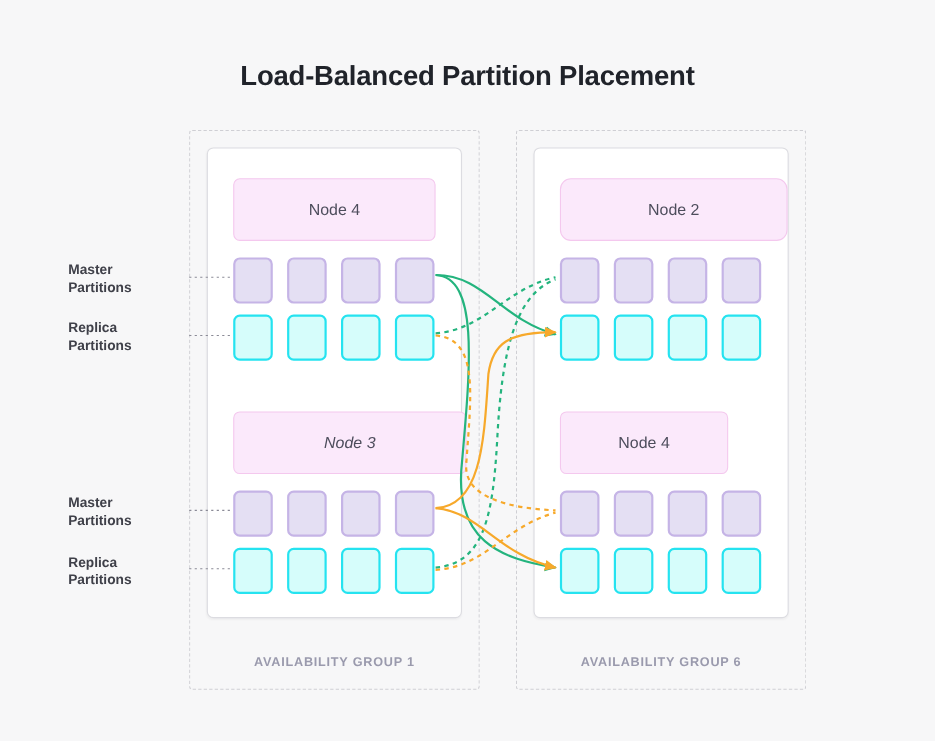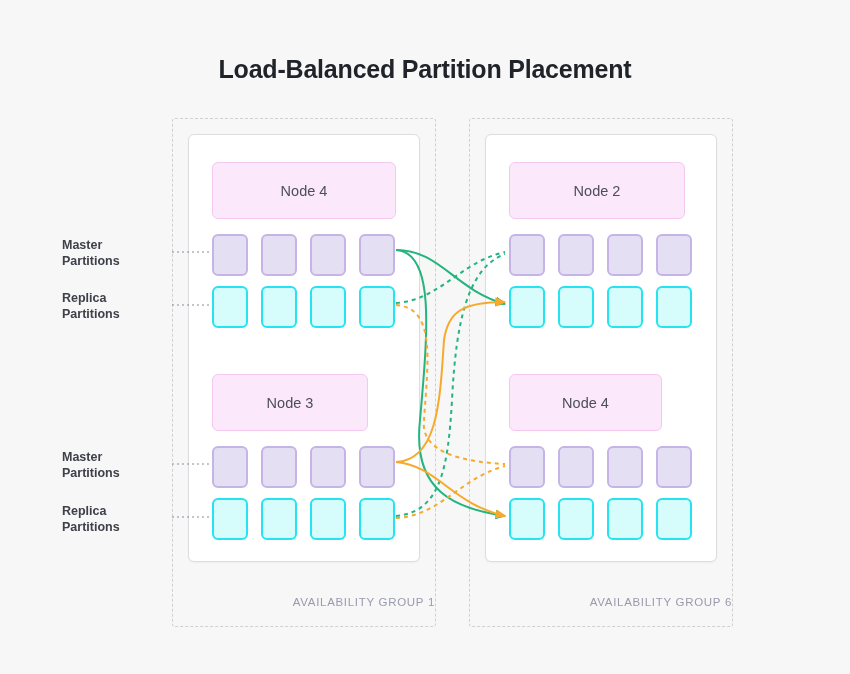--- a/index.html
+++ b/index.html
@@ -43,23 +43,23 @@
     box-sizing: border-box;
   }
   #ag1 { left: 172px; top: 118px; width: 264px; height: 509px; }
   #ag2 { left: 469px; top: 118px; width: 264px; height: 509px; }
 
   .ag-label {
     position: absolute;
     left: 0;
     bottom: 18px;
     width: 100%;
-    text-align: right;
+    text-align: center;
     font-size: 11.5px;
-    font-weight: normal;
+    font-weight: bold;
     letter-spacing: 0.7px;
     color: #9a9aad;
   }
 
   
   .panel {
     position: absolute;
     background: #ffffff;
     border: 1px solid #dcdce1;
     border-radius: 6px;
@@ -141,41 +141,41 @@
   <div class="part master" style="left:212px; top:234px;"></div>
   <div class="part master" style="left:261px; top:234px;"></div>
   <div class="part master" style="left:310px; top:234px;"></div>
   <div class="part master" style="left:359px; top:234px;"></div>
 
   <div class="part replica" style="left:212px; top:286px;"></div>
   <div class="part replica" style="left:261px; top:286px;"></div>
   <div class="part replica" style="left:310px; top:286px;"></div>
   <div class="part replica" style="left:359px; top:286px;"></div>
 
-  <div class="node-box" style="left:212px; top:374px; width:156px; height:57px;">
+  <div class="node-box" style="left:212px; top:374px; width:212px; height:57px;font-style:italic;">
     <span>Node 3</span>
   </div>
 
   <div class="part master" style="left:212px; top:446px;"></div>
   <div class="part master" style="left:261px; top:446px;"></div>
   <div class="part master" style="left:310px; top:446px;"></div>
   <div class="part master" style="left:359px; top:446px;"></div>
 
   <div class="part replica" style="left:212px; top:498px;"></div>
   <div class="part replica" style="left:261px; top:498px;"></div>
   <div class="part replica" style="left:310px; top:498px;"></div>
   <div class="part replica" style="left:359px; top:498px;"></div>
 
   <div class="ag" id="ag2">
     <div class="ag-label">AVAILABILITY GROUP 6</div>
   </div>
 
   <div class="panel" id="panel2"></div>
 
-  <div class="node-box" style="left:509px; top:162px; width:176px; height:57px;">
+  <div class="node-box" style="left:509px; top:162px; width:207px; height:57px;border-radius:10px;">
     <span>Node 2</span>
   </div>
 
   <div class="part master" style="left:509px; top:234px;"></div>
   <div class="part master" style="left:558px; top:234px;"></div>
   <div class="part master" style="left:607px; top:234px;"></div>
   <div class="part master" style="left:656px; top:234px;"></div>
 
   <div class="part replica" style="left:509px; top:286px;"></div>
   <div class="part replica" style="left:558px; top:286px;"></div>

